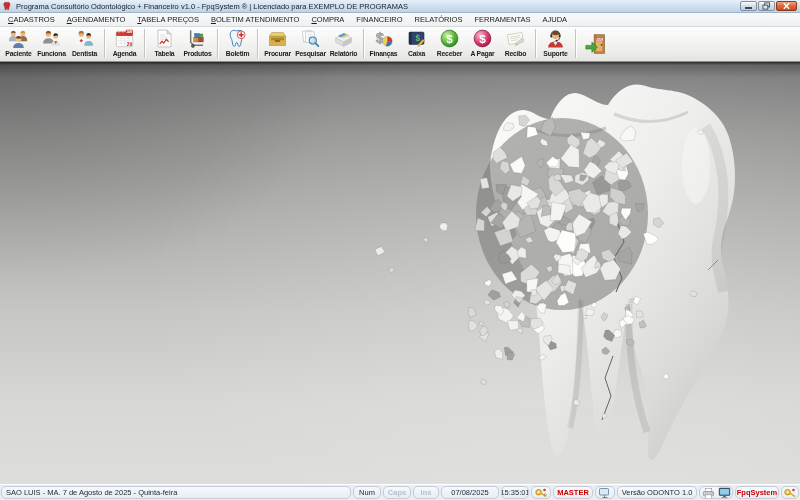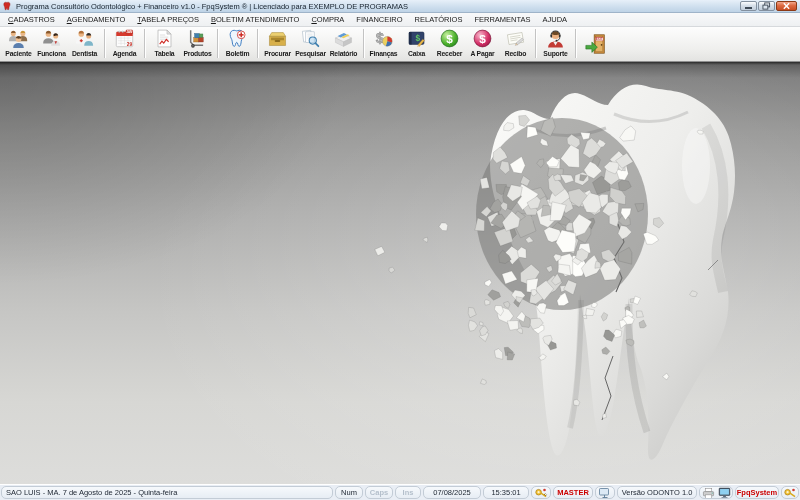--- a/index.html
+++ b/index.html
@@ -577,21 +577,21 @@
         </g>
     </svg>
   </div>
 
   <div class="statusbar">
     <div class="sb-seg sb-loc">SAO LUIS - MA. 7 de Agosto de 2025 - Quinta-feira</div>
     <div class="sb-seg" style="width:28px">Num</div>
     <div class="sb-seg sb-dim" style="width:28px">Caps</div>
     <div class="sb-seg sb-dim" style="width:26px">Ins</div>
     <div class="sb-seg" style="width:58px">07/08/2025</div>
-    <div class="sb-seg" style="width:46px">15:35:01</div>
+    <div class="sb-seg" style="width:28px">15:35:01</div>
     <div class="sb-seg sb-ic" style="width:20px">
       <svg viewBox="0 0 14 12" width="14" height="12">
           <circle cx="4.6" cy="5.2" r="2.8" fill="#f2c238" stroke="#a87d12" stroke-width=".7"></circle>
           <circle cx="4.6" cy="5.2" r="1.1" fill="#fdf2cc"></circle>
           <path d="M7 6.2l5 3.4" stroke="#d9a91e" stroke-width="1.5"></path>
           <path d="M10 8l1.4-1.6M11.3 9l1.2-1.4" stroke="#8a650e" stroke-width=".9"></path>
           <circle cx="10.5" cy="3" r="1.3" fill="#cf3a30"></circle>
         </svg>
     </div>
     <div class="sb-seg sb-red" style="width:40px">MASTER</div>

